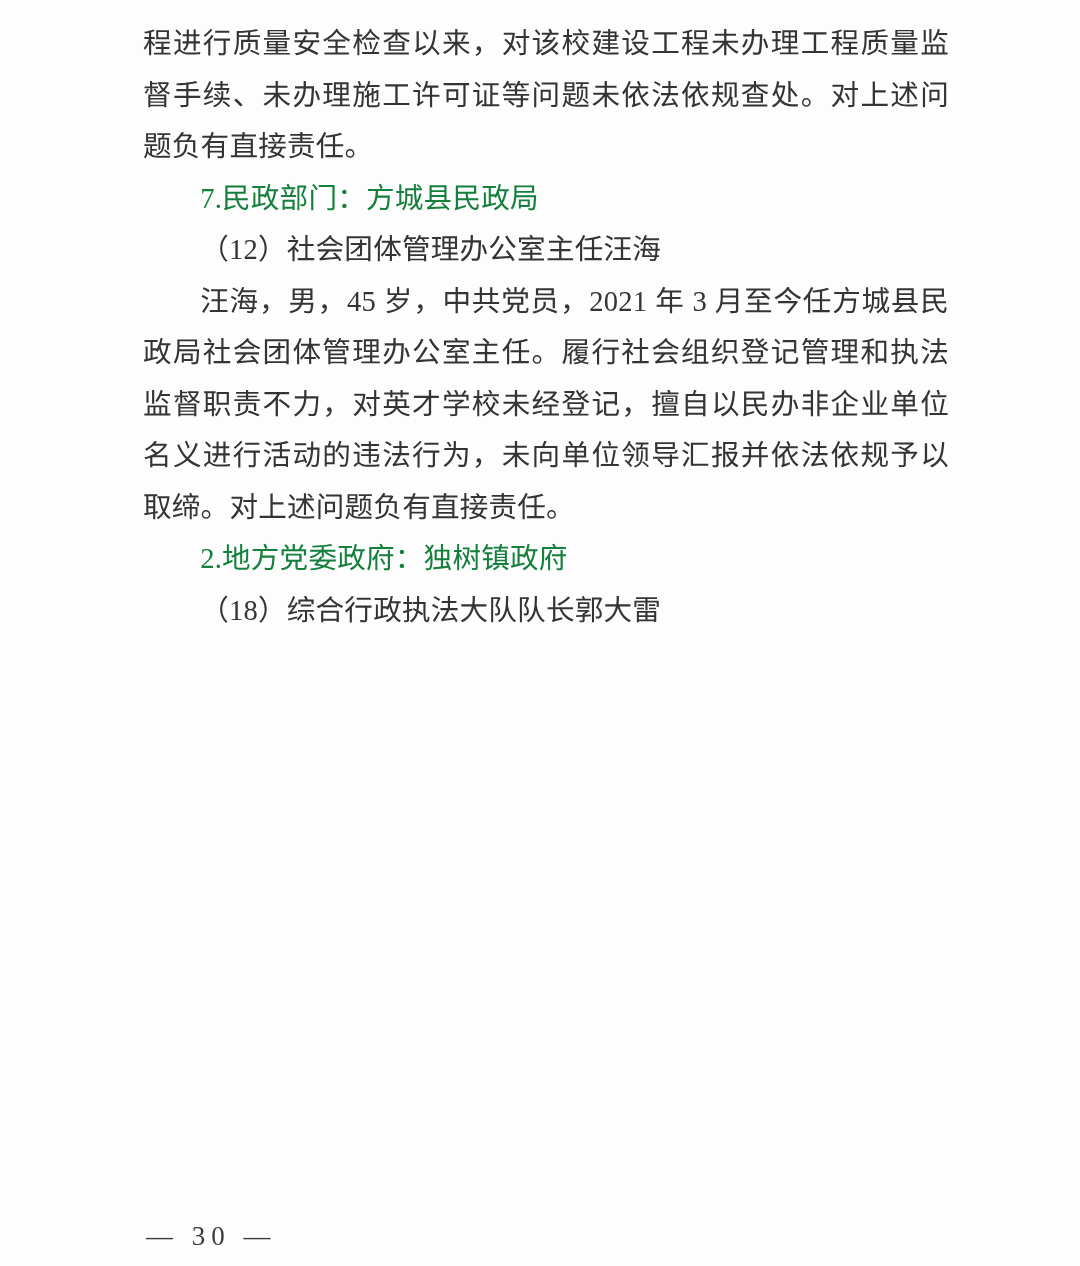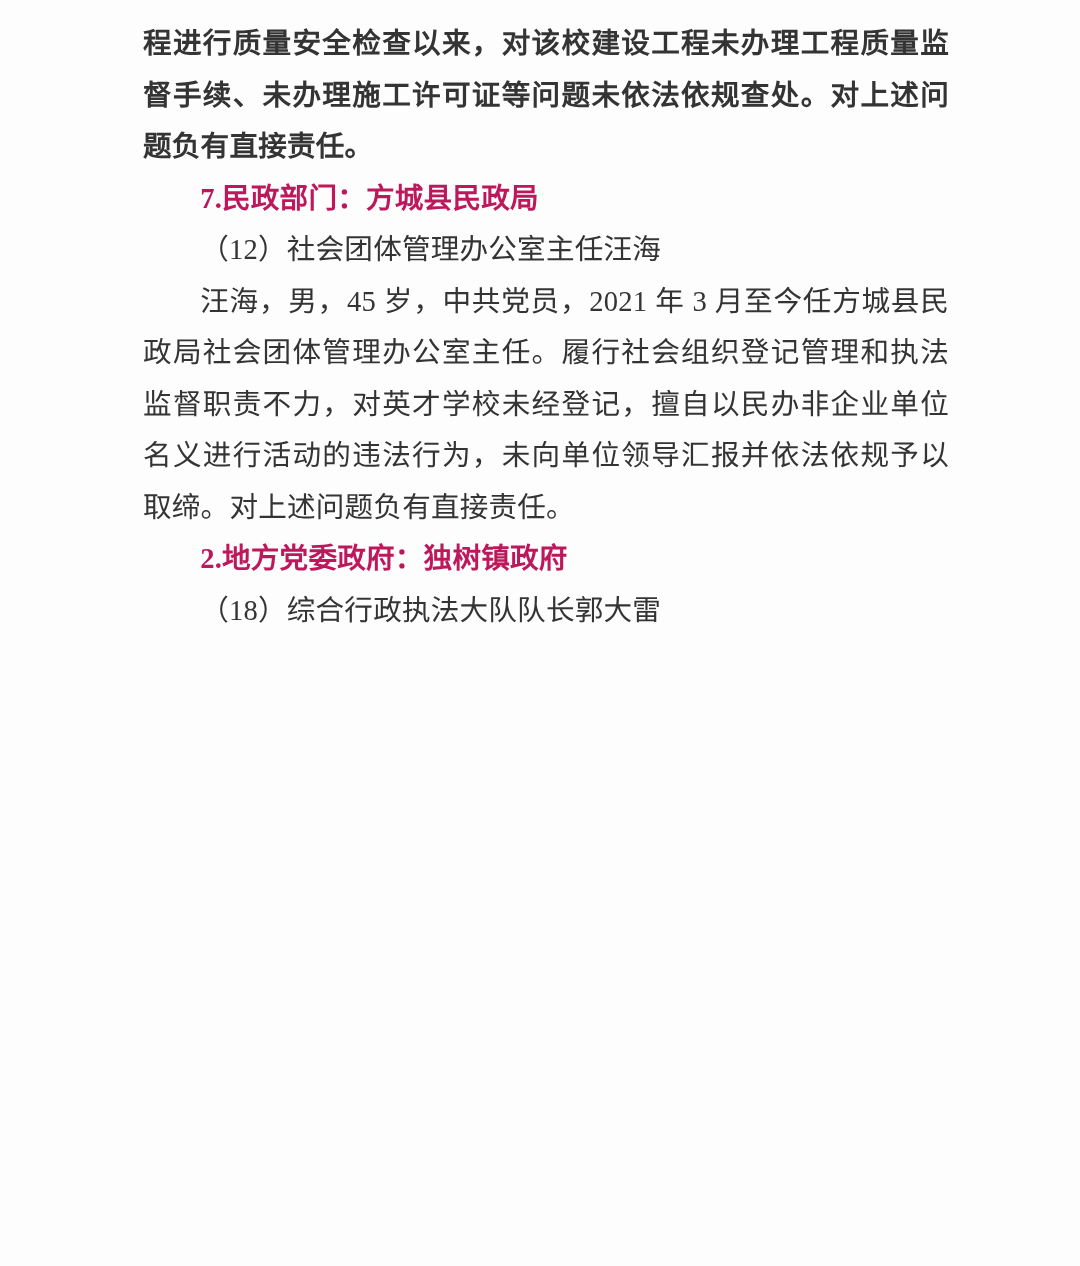--- a/index.html
+++ b/index.html
@@ -26,30 +26,29 @@
     margin: 0;
     padding: 0;
     font-size: 28.6px;
     line-height: 51.5px;
     text-align: justify;
     letter-spacing: 0.2px;
     word-break: break-all;
   }
   .doc-content p.continuation {
     text-indent: 0;
-    font-weight: bold;
   }
   .doc-content p.paragraph {
     text-indent: 2em;
   }
   .doc-content p.heading {
     text-indent: 2em;
     text-align: left;
-    font-weight: bold;
-    color: #be185d;
+    font-weight: normal;
+    color: #15803d;
   }
   .doc-content p.subheading {
     text-indent: 2em;
     text-align: left;
   }
   .page-footer {
     position: absolute;
     left: 146px;
     bottom: 14px;
     width: 806px;
@@ -67,13 +66,16 @@
 
 <div class="page">
   <div class="doc-content" id="doc-content">
       <p class="continuation">程进行质量安全检查以来，对该校建设工程未办理工程质量监督手续、未办理施工许可证等问题未依法依规查处。对上述问题负有直接责任。</p>
       <p class="heading">7.民政部门：方城县民政局</p>
       <p class="subheading">（12）社会团体管理办公室主任汪海</p>
       <p class="paragraph">汪海，男，45 岁，中共党员，2021 年 3 月至今任方城县民政局社会团体管理办公室主任。履行社会组织登记管理和执法监督职责不力，对英才学校未经登记，擅自以民办非企业单位名义进行活动的违法行为，未向单位领导汇报并依法依规予以取缔。对上述问题负有直接责任。</p>
       <p class="heading">2.地方党委政府：独树镇政府</p>
       <p class="subheading">（18）综合行政执法大队队长郭大雷</p>
     </div>
+  <div class="page-footer">
+    <span class="page-number">— 30 —</span>
+  </div>
 </div>
 
 </body></html>

